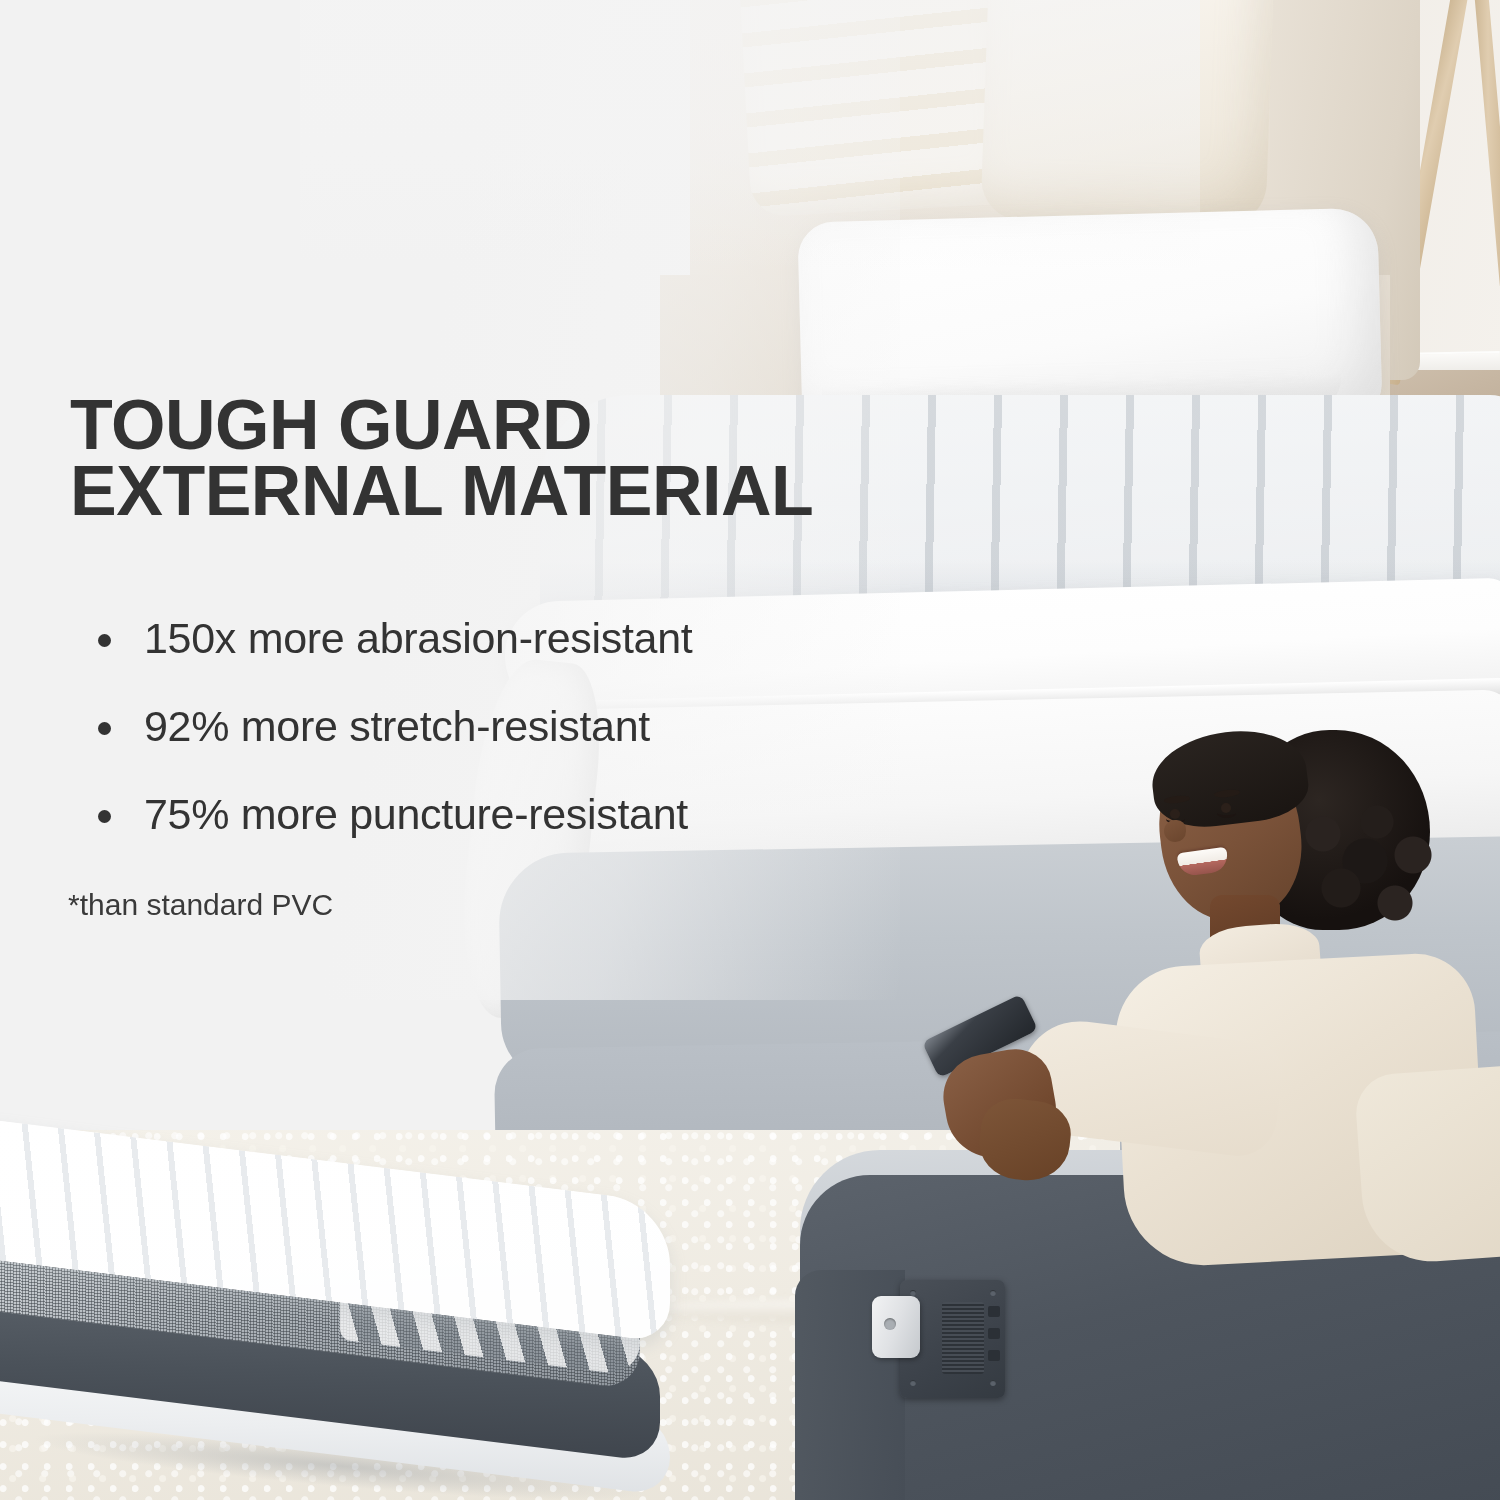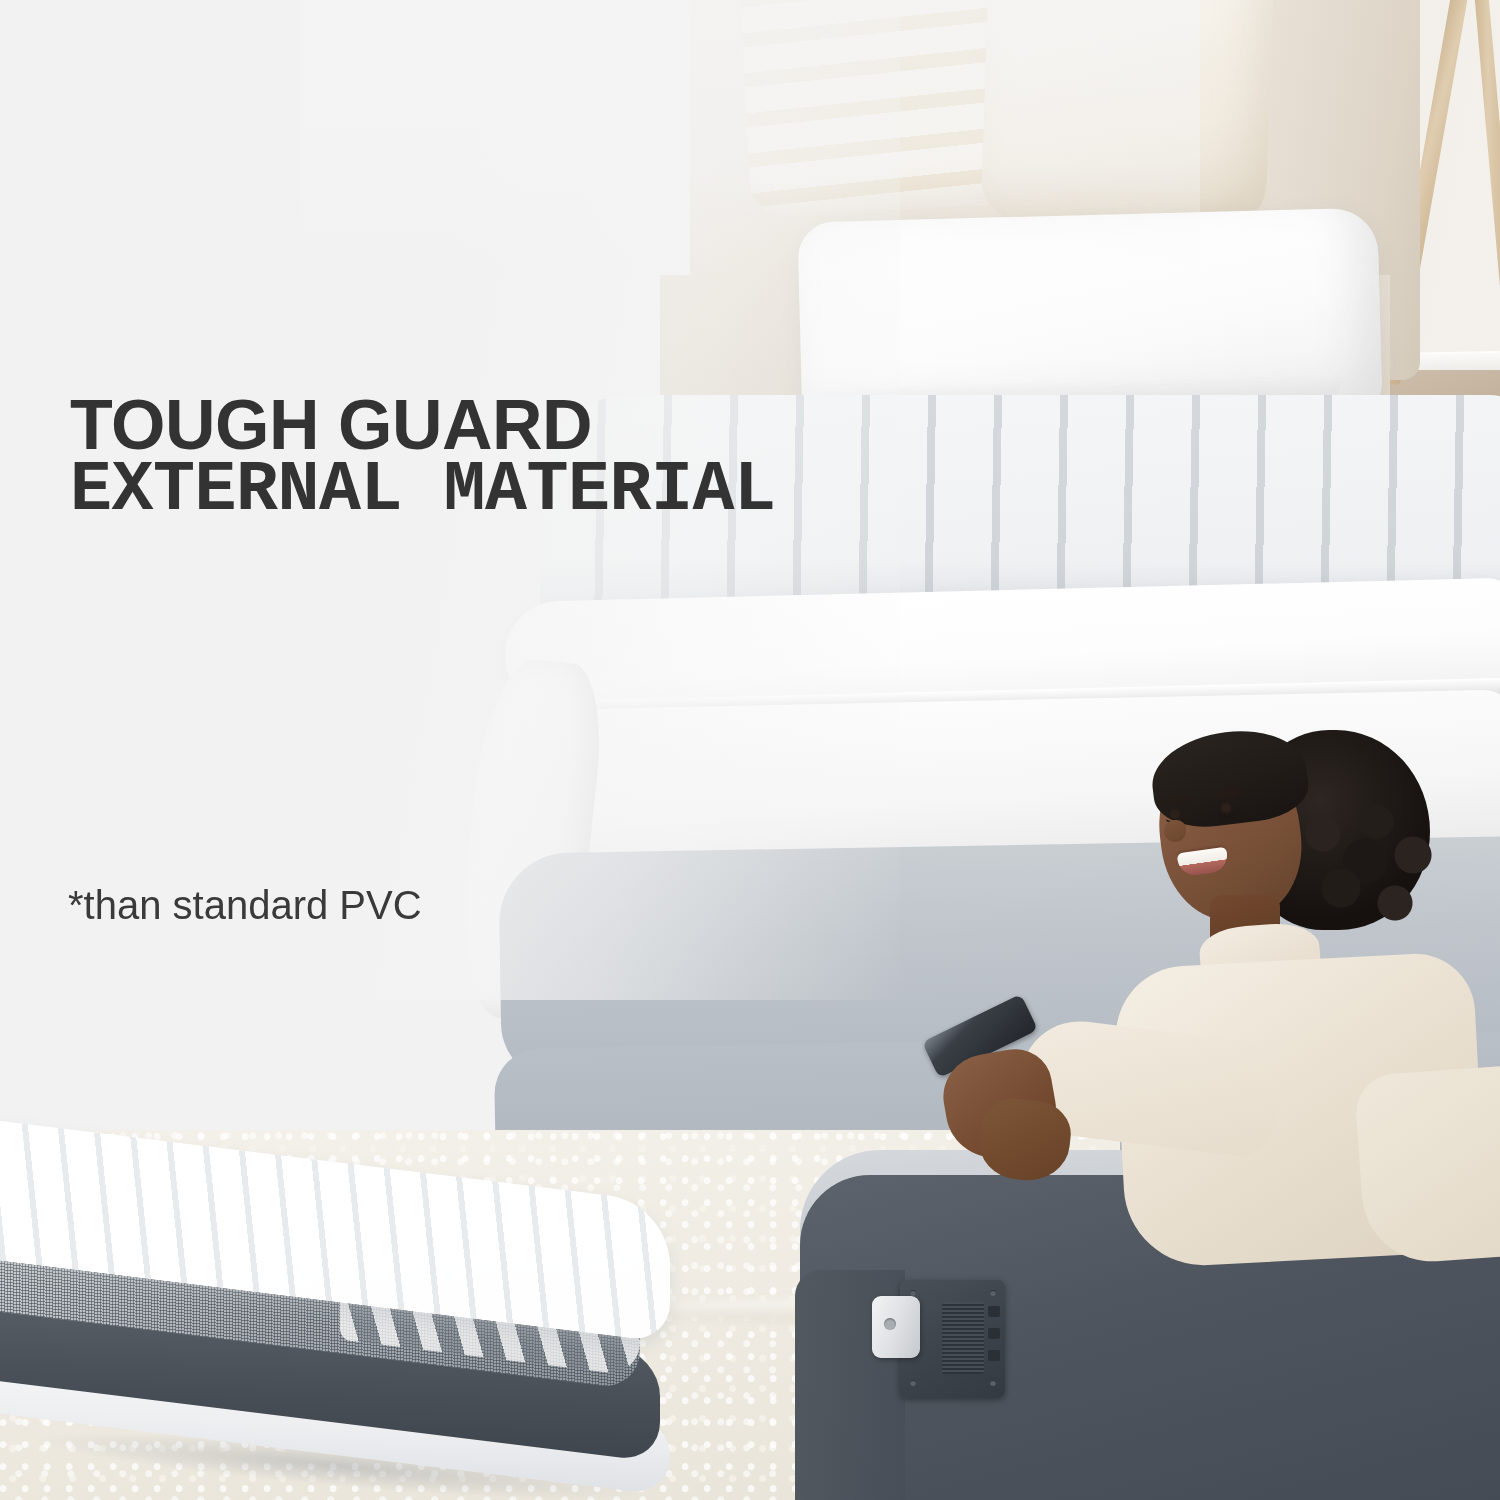--- a/index.html
+++ b/index.html
@@ -412,42 +412,42 @@
   }
   .headline .l2 { display:block; letter-spacing:-2px; }
 
   .subhead {
     position:absolute; left:70px; top:392px; width:820px;
     font-size:70px; line-height:66px;
     font-weight:700; letter-spacing:-.5px;
     color:#333333;
     text-transform:uppercase;
   }
-  .subhead .l2 { display:block;font-family:Liberation Mono, monospace; }
+  .subhead .l2 { display:block; }
 
   .bullets {
     position:absolute; left:88px; top:612px; width:880px;
     list-style:none;
   }
   .bullets li {
     position:relative;
     padding-left:56px;
     margin-bottom:36px;
     font-size:43px; line-height:52px;
     font-weight:400; letter-spacing:-.3px;
     color:#333333;
   }
   .bullets li::before {
     content:""; position:absolute; left:10px; top:22px;
     width:13px; height:13px; border-radius:50%; background:#333333;
   }
 
   .footnote {
     position:absolute; left:68px; top:884px;
-    font-size:40px; line-height:42px;
+    font-size:30px; line-height:42px;
     font-weight:400; color:#3a3a3a;
   }
 </style>
 </head>
 <body>
 
 <div class="stage">
 
   <div class="photo">
     <div class="wall"></div>
@@ -530,16 +530,21 @@
   <div class="scrim-top"></div>
 
   <h1 class="headline">
   </h1>
 
   <h2 class="subhead">
     <span>TOUGH GUARD</span>
     <span class="l2">EXTERNAL MATERIAL</span>
   </h2>
 
+  <ul class="bullets">
+    <li><span>150x more abrasion-resistant</span></li>
+    <li><span>92% more stretch-resistant</span></li>
+    <li><span>75% more puncture-resistant</span></li>
+  </ul>
 
   <p class="footnote">*than standard PVC</p>
 
 </div>
 
 </body></html>

